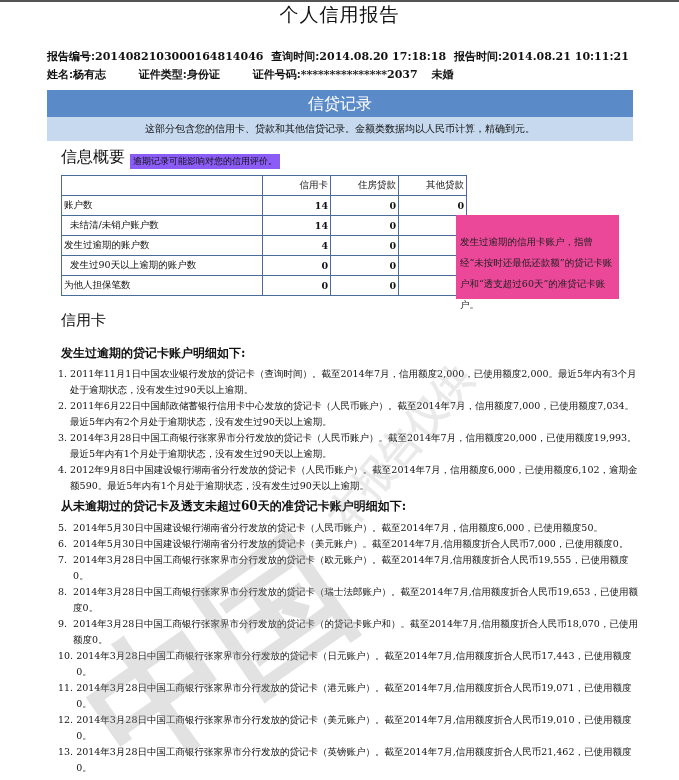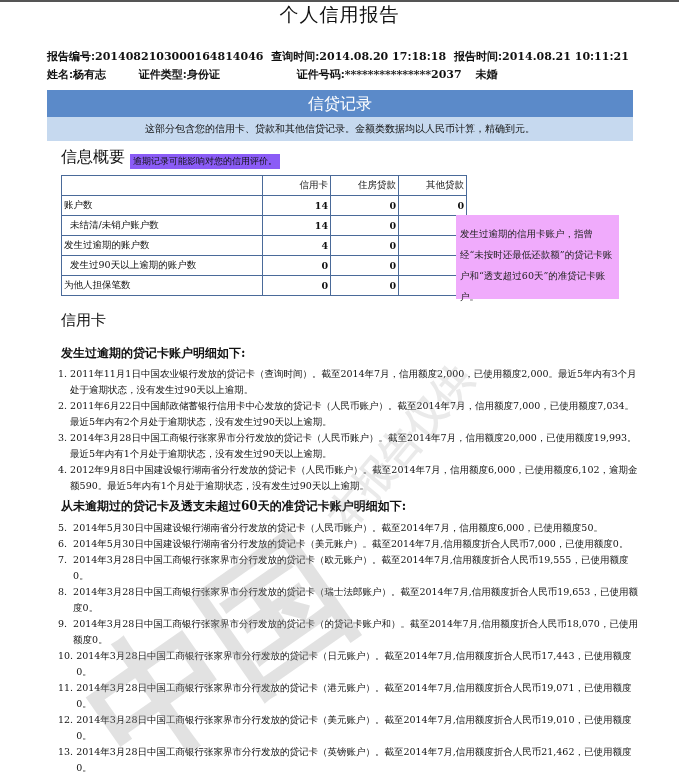--- a/index.html
+++ b/index.html
@@ -10,21 +10,21 @@
   .meta span { display:inline-block; }
   .banner { position:absolute; left:47px; top:90px; width:586px; height:27px; background:#5b8ac9; color:#fff; text-align:center; font-family:"DejaVu Sans", sans-serif; font-size:16px; line-height:27px; }
   .subbanner { position:absolute; left:47px; top:117px; width:586px; height:24px; background:#c6d9ef; text-align:center; font-size:10px; line-height:24px; color:#111; }
   .h-summary { position:absolute; left:61px; top:147px; font-family:"DejaVu Sans", sans-serif; font-size:16px; color:#111; }
   .note { position:absolute; left:130px; top:154px; background:#8b5cf6; font-size:9px; padding:1px 3px; }
   table.summary { position:absolute; left:61px; top:175px; border-collapse:collapse; font-size:9.5px; }
   table.summary td { border:1px solid #4a6a99; height:19px; padding:0 2px; }
   table.summary td.label { width:196px; text-align:left; }
   table.summary td.num { width:63px; text-align:right; font-weight:bold; }
   table.summary td.hdr { text-align:right; }
-  .sidenote { position:absolute; left:456px; top:215px; width:163px; height:84px; background:#f0abfc; font-size:9.5px; line-height:21px; padding:8px 4px; box-sizing:border-box; color:#222; }
+  .sidenote { position:absolute; left:456px; top:215px; width:163px; height:84px; background:#ec4899; font-size:9.5px; line-height:21px; padding:16px 4px; box-sizing:border-box; color:#222; }
   .h-card { position:absolute; left:61px; top:311px; font-family:"DejaVu Sans", sans-serif; font-size:15px; }
   .h-sub { position:absolute; left:61px; font-size:12px; font-weight:bold; }
   .list { position:absolute; left:58px; width:580px; font-size:9.5px; line-height:16px; }
   .item { display:flex; }
   .item .n { flex:0 0 auto; white-space:pre; }
   .item .t { flex:1; }
   .watermark { position:absolute; color:rgba(150,150,150,0.28); font-family:"DejaVu Sans", sans-serif; font-weight:bold; pointer-events:none; white-space:nowrap; }
 </style>
 </head>
 <body>
@@ -33,21 +33,21 @@
 <div class="title">个人信用报告</div>
 
 <div class="meta" style="top:49px;">
   <span>报告编号:</span><span>2014082103000164814046</span>
   <span style="margin-left:4px;">查询时间:</span><span>2014.08.20 17:18:18</span>
   <span style="margin-left:4px;">报告时间:</span><span>2014.08.21 10:11:21</span>
 </div>
 <div class="meta" style="top:67px;">
   <span style="width:88px;">姓名:杨有志</span>
   <span style="width:110px;">证件类型:身份证</span>
-  <span style="width:175px;margin-left:44px;">证件号码:***************2037</span>
+  <span style="width:175px;">证件号码:***************2037</span>
   <span>未婚</span>
 </div>
 
 <div class="banner">信贷记录</div>
 <div class="subbanner">这部分包含您的信用卡、贷款和其他信贷记录。金额类数据均以人民币计算，精确到元。</div>
 
 <div class="h-summary">信息概要</div>
 <div class="note">逾期记录可能影响对您的信用评价。</div>
 
 <table class="summary">

